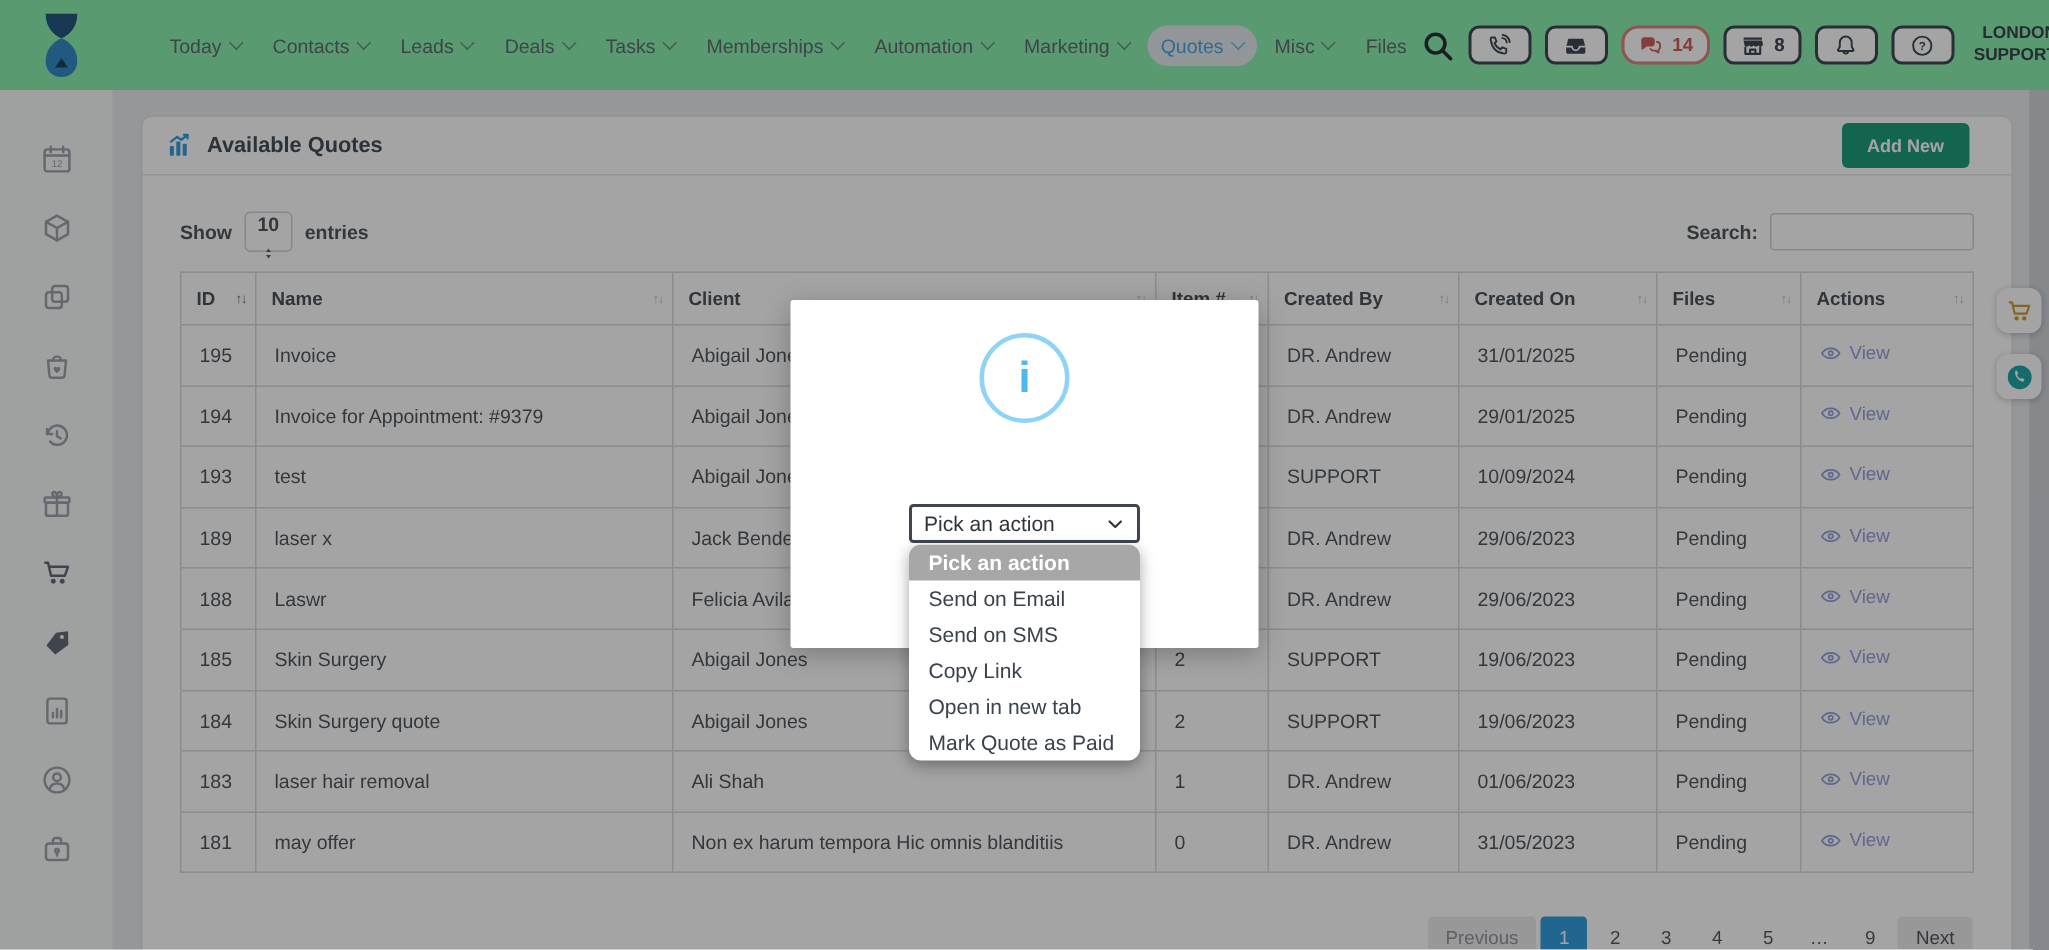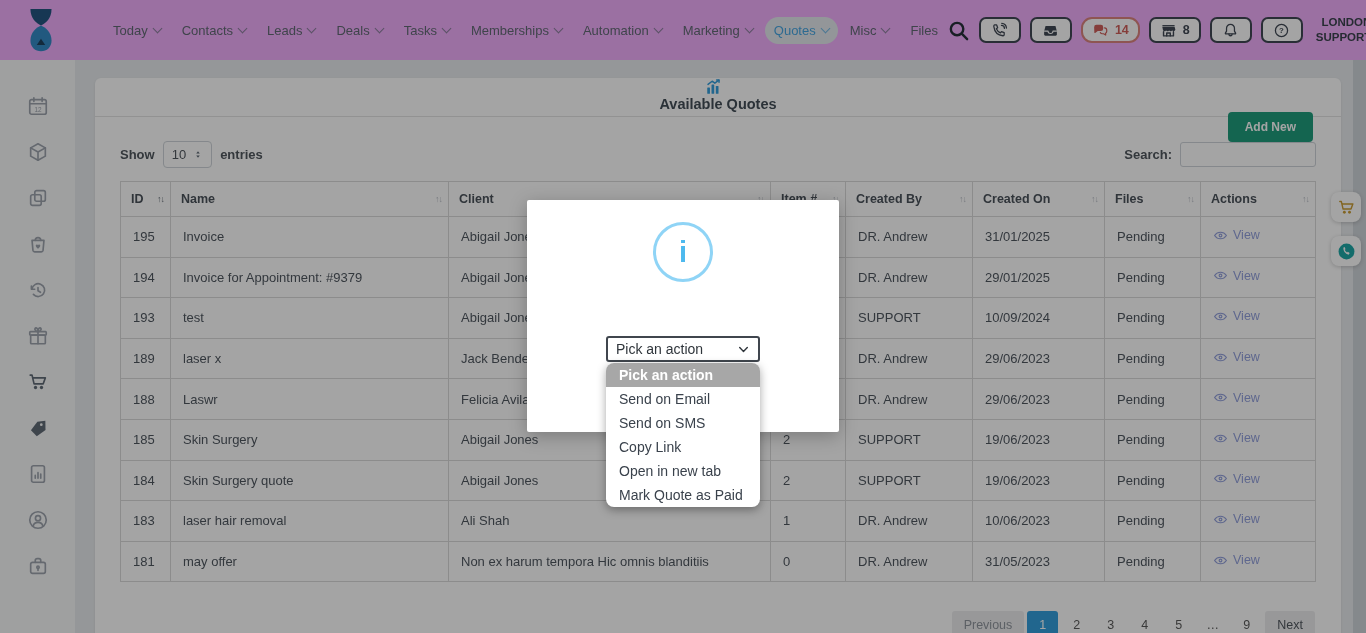--- a/index.html
+++ b/index.html
@@ -1,46 +1,46 @@
 <!DOCTYPE html>
 <html><head>
 <meta charset="utf-8">
 <style>
   html,body{margin:0;padding:0;}
   body{font-family:"Liberation Sans",sans-serif;background:#e4e7ea;}
   .stage{position:relative;width:1366px;height:633px;overflow:hidden;background:#e7eaed;}
 
   
-  header{position:absolute;top:0;left:0;width:1366px;height:60px;background:#f0abfc;display:flex;align-items:center;z-index:5;}
+  header{position:absolute;top:0;left:0;width:1366px;height:60px;background:#86efac;display:flex;align-items:center;z-index:5;}
   .logo{width:38px;height:46px;margin-left:22px;flex:0 0 auto;}
   nav{display:flex;align-items:center;margin-left:44px;gap:3px;}
   .nav-item{display:flex;align-items:center;gap:6px;padding:6px 9px;font-size:13px;color:#5d6570;cursor:pointer;border-radius:15px;white-space:nowrap;}
   .nav-item.active{background:#e4e9ee;color:#3fa2e0;}
   .chev{width:6px;height:6px;border-right:1.7px solid currentColor;border-bottom:1.7px solid currentColor;transform:rotate(45deg);margin-top:-4px;opacity:.7;}
   .h-right{margin-left:auto;display:flex;align-items:center;gap:9px;margin-right:12px;}
   .icon-plain{background:none;border:none;width:23px;height:23px;color:#1f2933;padding:0;cursor:pointer;}
   .hbtn{display:flex;align-items:center;gap:6px;height:26px;min-width:42px;padding:0 9px;border:2px solid #39424e;border-radius:7px;background:#fff;color:#39424e;font-size:12.5px;font-weight:bold;cursor:pointer;justify-content:center;}
   .hbtn.alert{border-color:#db807b;color:#cd5a55;border-radius:11px;}
   .user-name{font-size:11.5px;font-weight:bold;color:#333c47;text-align:right;line-height:1.3;margin-left:4px;}
 
   
   #sidebar{position:absolute;top:60px;left:0;width:75px;bottom:0;background:#f7f8f9;display:flex;flex-direction:column;align-items:center;padding-top:35px;gap:24px;z-index:4;}
   .side-item{width:22px;height:22px;color:#99a0aa;cursor:pointer;}
   .side-item.filled{color:#5b6672;}
   .right-gutter{position:absolute;right:0;top:60px;width:13px;bottom:0;background:#ced3d8;z-index:3;}
 
   
   .card{position:absolute;left:95px;top:78px;width:1246px;height:600px;background:#fff;border-radius:6px;box-shadow:0 1px 3px rgba(0,0,0,.08);z-index:4;}
-  .card-head{height:38px;display:flex;align-items:center;padding:0 16px;border-bottom:1px solid #e2e2e2;flex-direction:column;}
+  .card-head{height:38px;display:flex;align-items:center;padding:0 16px;border-bottom:1px solid #e2e2e2;}
   .card-head .icon{width:18px;height:18px;margin-right:9px;}
   h1{font-size:14.5px;color:#3d4852;margin:0;font-weight:bold;}
   .add-new{margin-left:auto;margin-right:12px;background:#189a78;color:#fff;border:none;border-radius:4px;font-size:12px;font-weight:bold;padding:8px 17px;cursor:pointer;font-family:inherit;}
   .controls{display:flex;align-items:center;justify-content:space-between;margin:24px 25px 0;}
   .show,.search{display:flex;align-items:center;gap:8px;font-size:13px;color:#4a5158;font-weight:bold;}
-  .entries-select{display:flex;align-items:center;gap:7px;border:1px solid #cdd2d8;border-radius:4px;height:25px;padding:0 8px;font-size:13px;color:#4a5158;cursor:pointer;background:#fff;font-weight:normal;}
+  .entries-select{display:flex;align-items:center;gap:7px;border:1px solid #cdd2d8;border-radius:4px;height:25px;padding:0 8px;font-size:13px;color:#4a5158;cursor:pointer;background:#fff;font-weight:bold;flex-direction:column;}
   .updown{width:10px;height:13px;color:#55606c;display:inline-block;}
   .search input{width:122px;height:23px;border:1px solid #cdd2d8;border-radius:3px;background:#fff;padding:0 6px;font:inherit;}
 
   
   table{border-collapse:collapse;table-layout:fixed;margin:13px 25px 12px;width:1195px;font-size:13px;color:#49515a;}
   th{border:1px solid #d8d8d8;text-align:left;padding:0 10px;height:34px;font-size:12.5px;font-weight:bold;color:#444c55;position:relative;cursor:pointer;}
   .sort{position:absolute;right:6px;top:50%;transform:translateY(-50%);font-size:9px;color:#b8bdc4;letter-spacing:-1px;}
   th.sorted .sort{color:#646c76;}
   td{border:1px solid #d8d8d8;padding:0 12px;height:39.6px;overflow:hidden;white-space:nowrap;}
   .view-link{color:#8f9ddb;display:inline-flex;align-items:center;gap:5px;font-size:12.5px;cursor:pointer;}
@@ -471,21 +471,21 @@
                   </span>
                   <span>View</span>
                 </span></td>
             </tr>
             <tr>
               <td>183</td>
               <td>laser hair removal</td>
               <td>Ali Shah</td>
               <td>1</td>
               <td>DR. Andrew</td>
-              <td>10/06/2023</td>
+              <td>01/06/2023</td>
               <td>Pending</td>
               <td><span class="view-link">
                   <span class="icon" style="width: 15px; height: 15px;">
                     <svg viewBox="0 0 24 24">
                       <path d="M2.5 12S6 6.8 12 6.8 21.5 12 21.5 12 18 17.2 12 17.2 2.5 12 2.5 12z"></path>
                       <circle cx="12" cy="12" r="2.2"></circle>
                     </svg>
                   </span>
                   <span>View</span>
                 </span></td>

